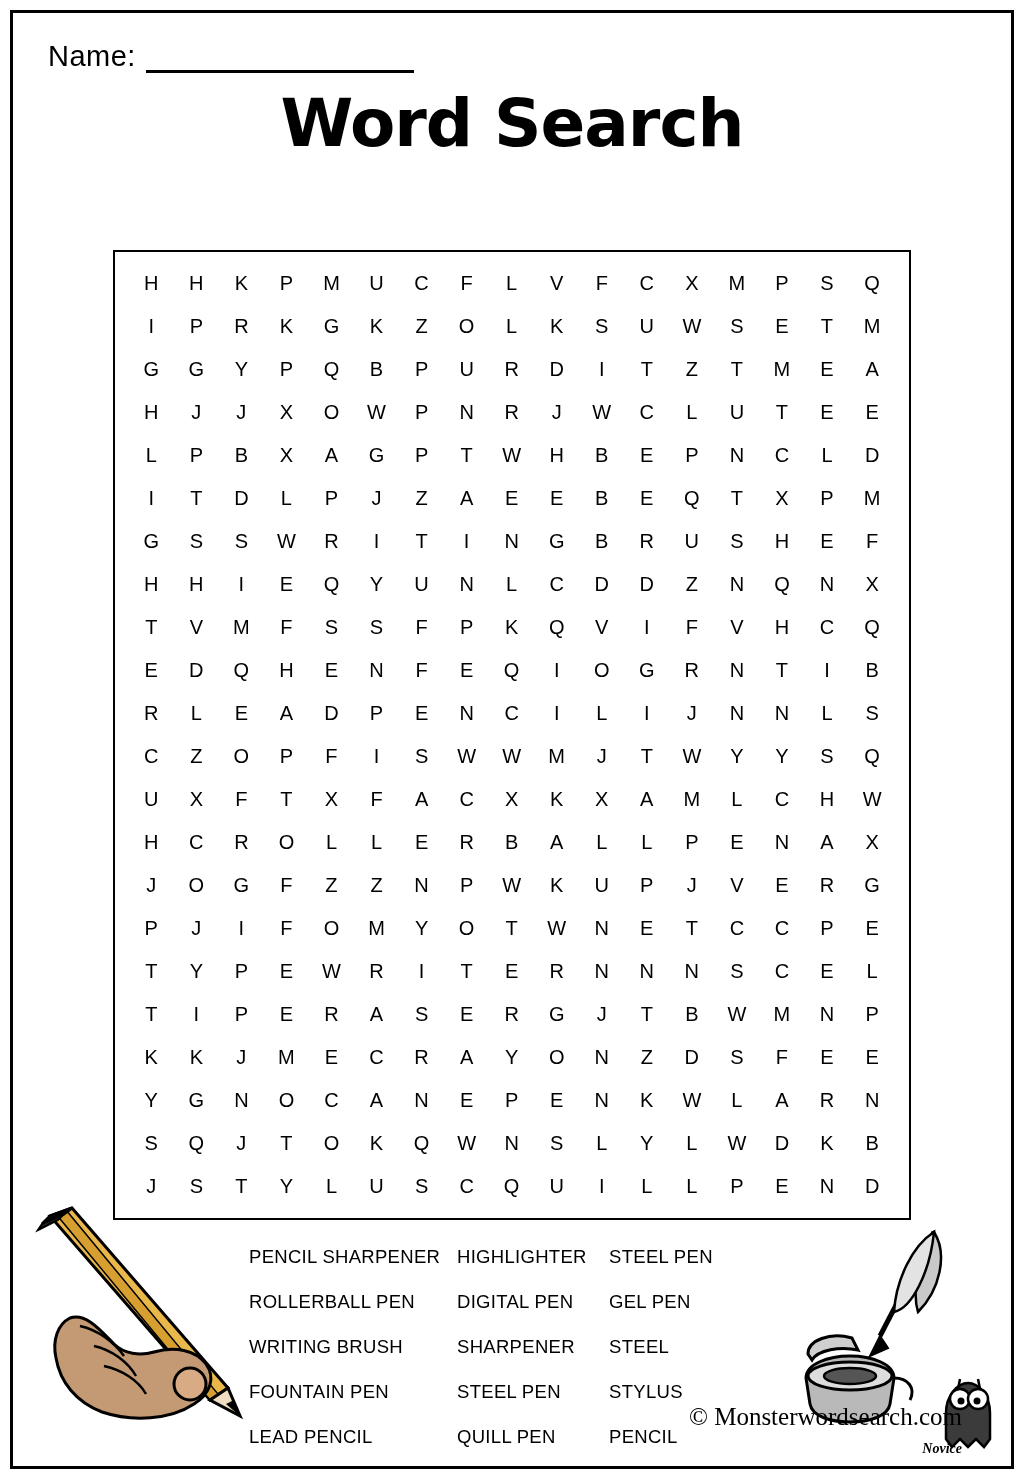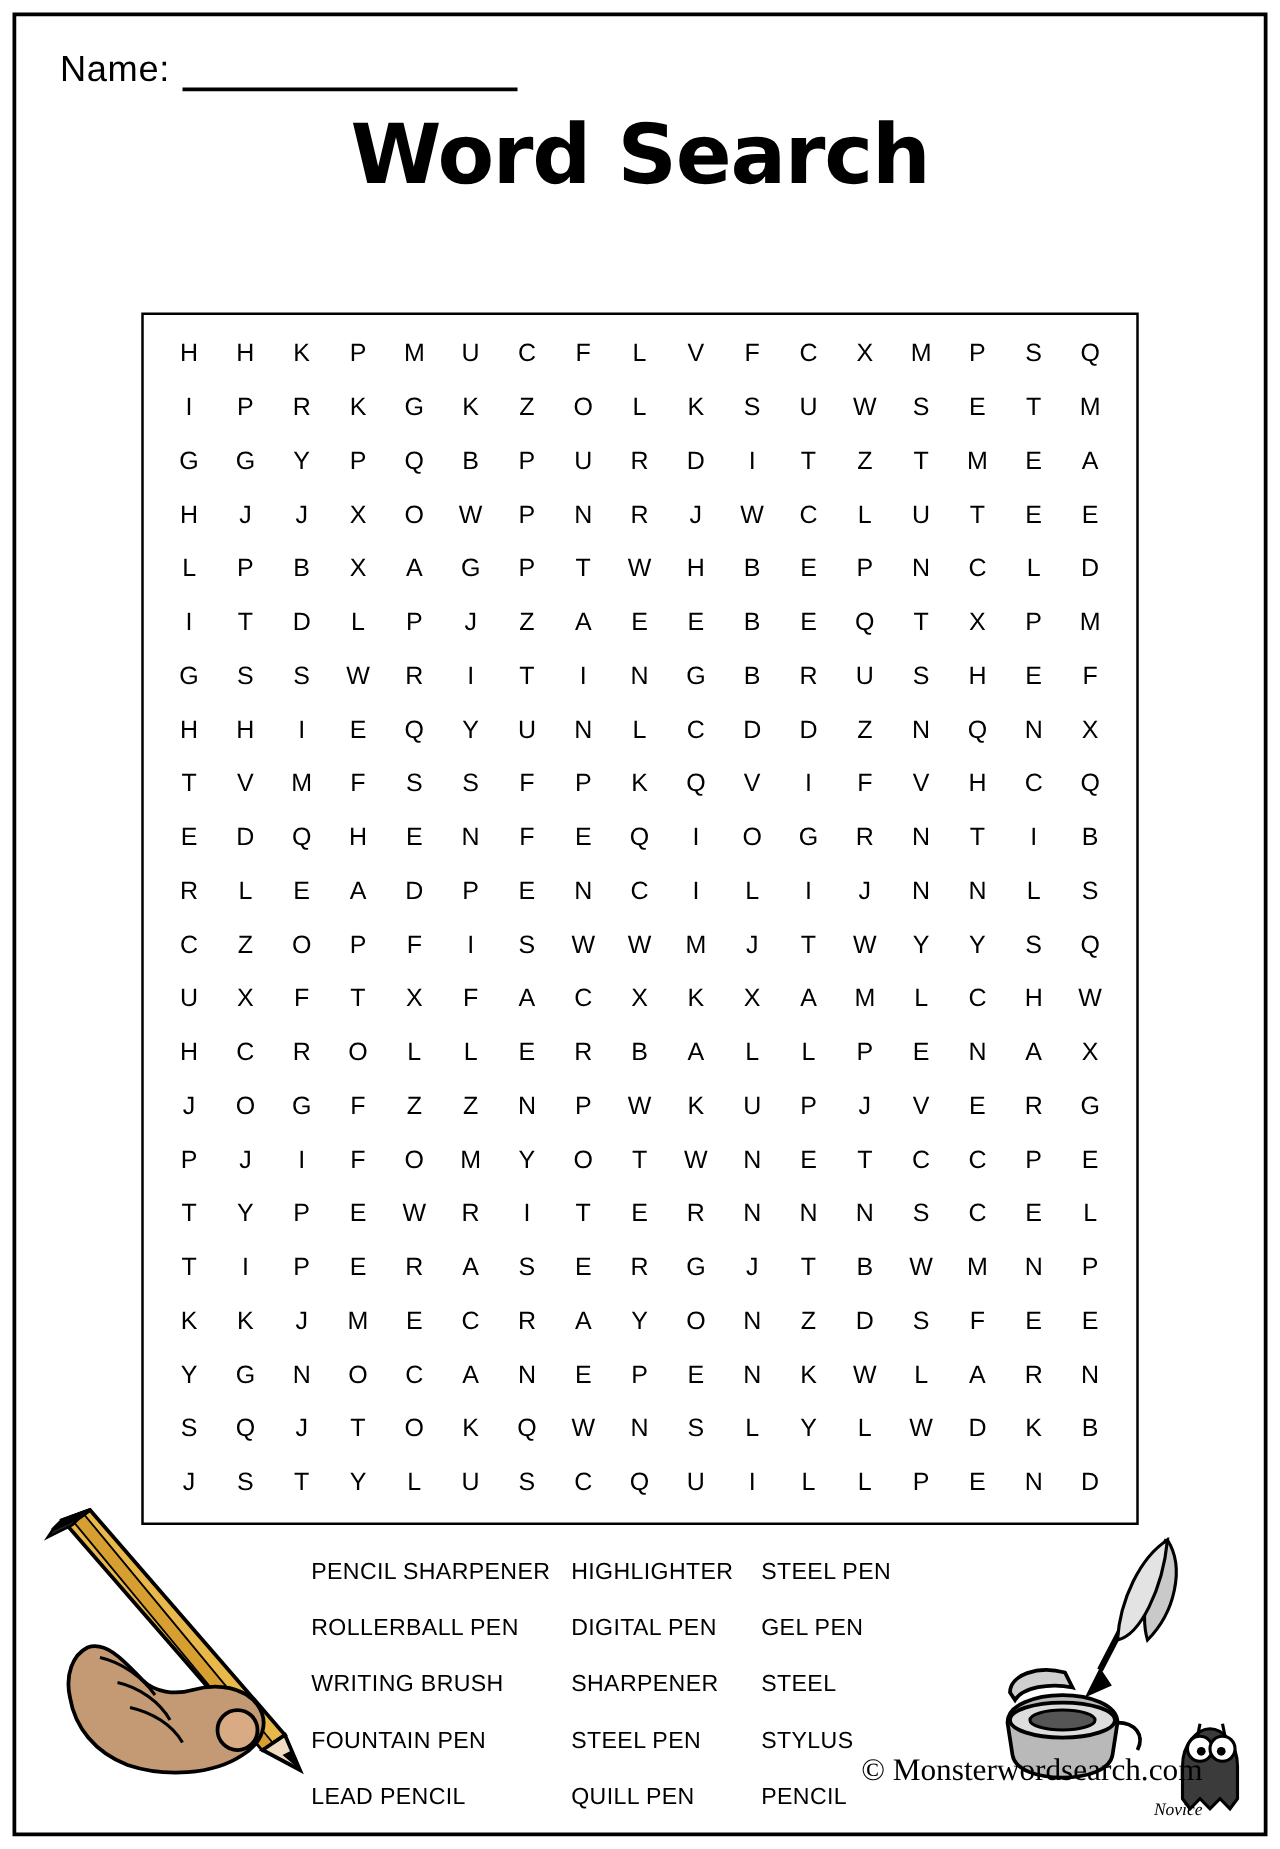--- a/index.html
+++ b/index.html
@@ -110,20 +110,21 @@
     font-size: 25px;
     font-family: "Liberation Serif", serif;
   }
   .level {
     position: absolute;
     right: 62px;
     bottom: 22px;
     font-size: 14px;
     font-family: "Liberation Serif", serif;
     font-style: italic;
+    font-weight: bold;
   }
 
   
   .hand-art {
     position: absolute;
     left: 28px;
     top: 1206px;
     width: 230px;
     height: 220px;
   }

